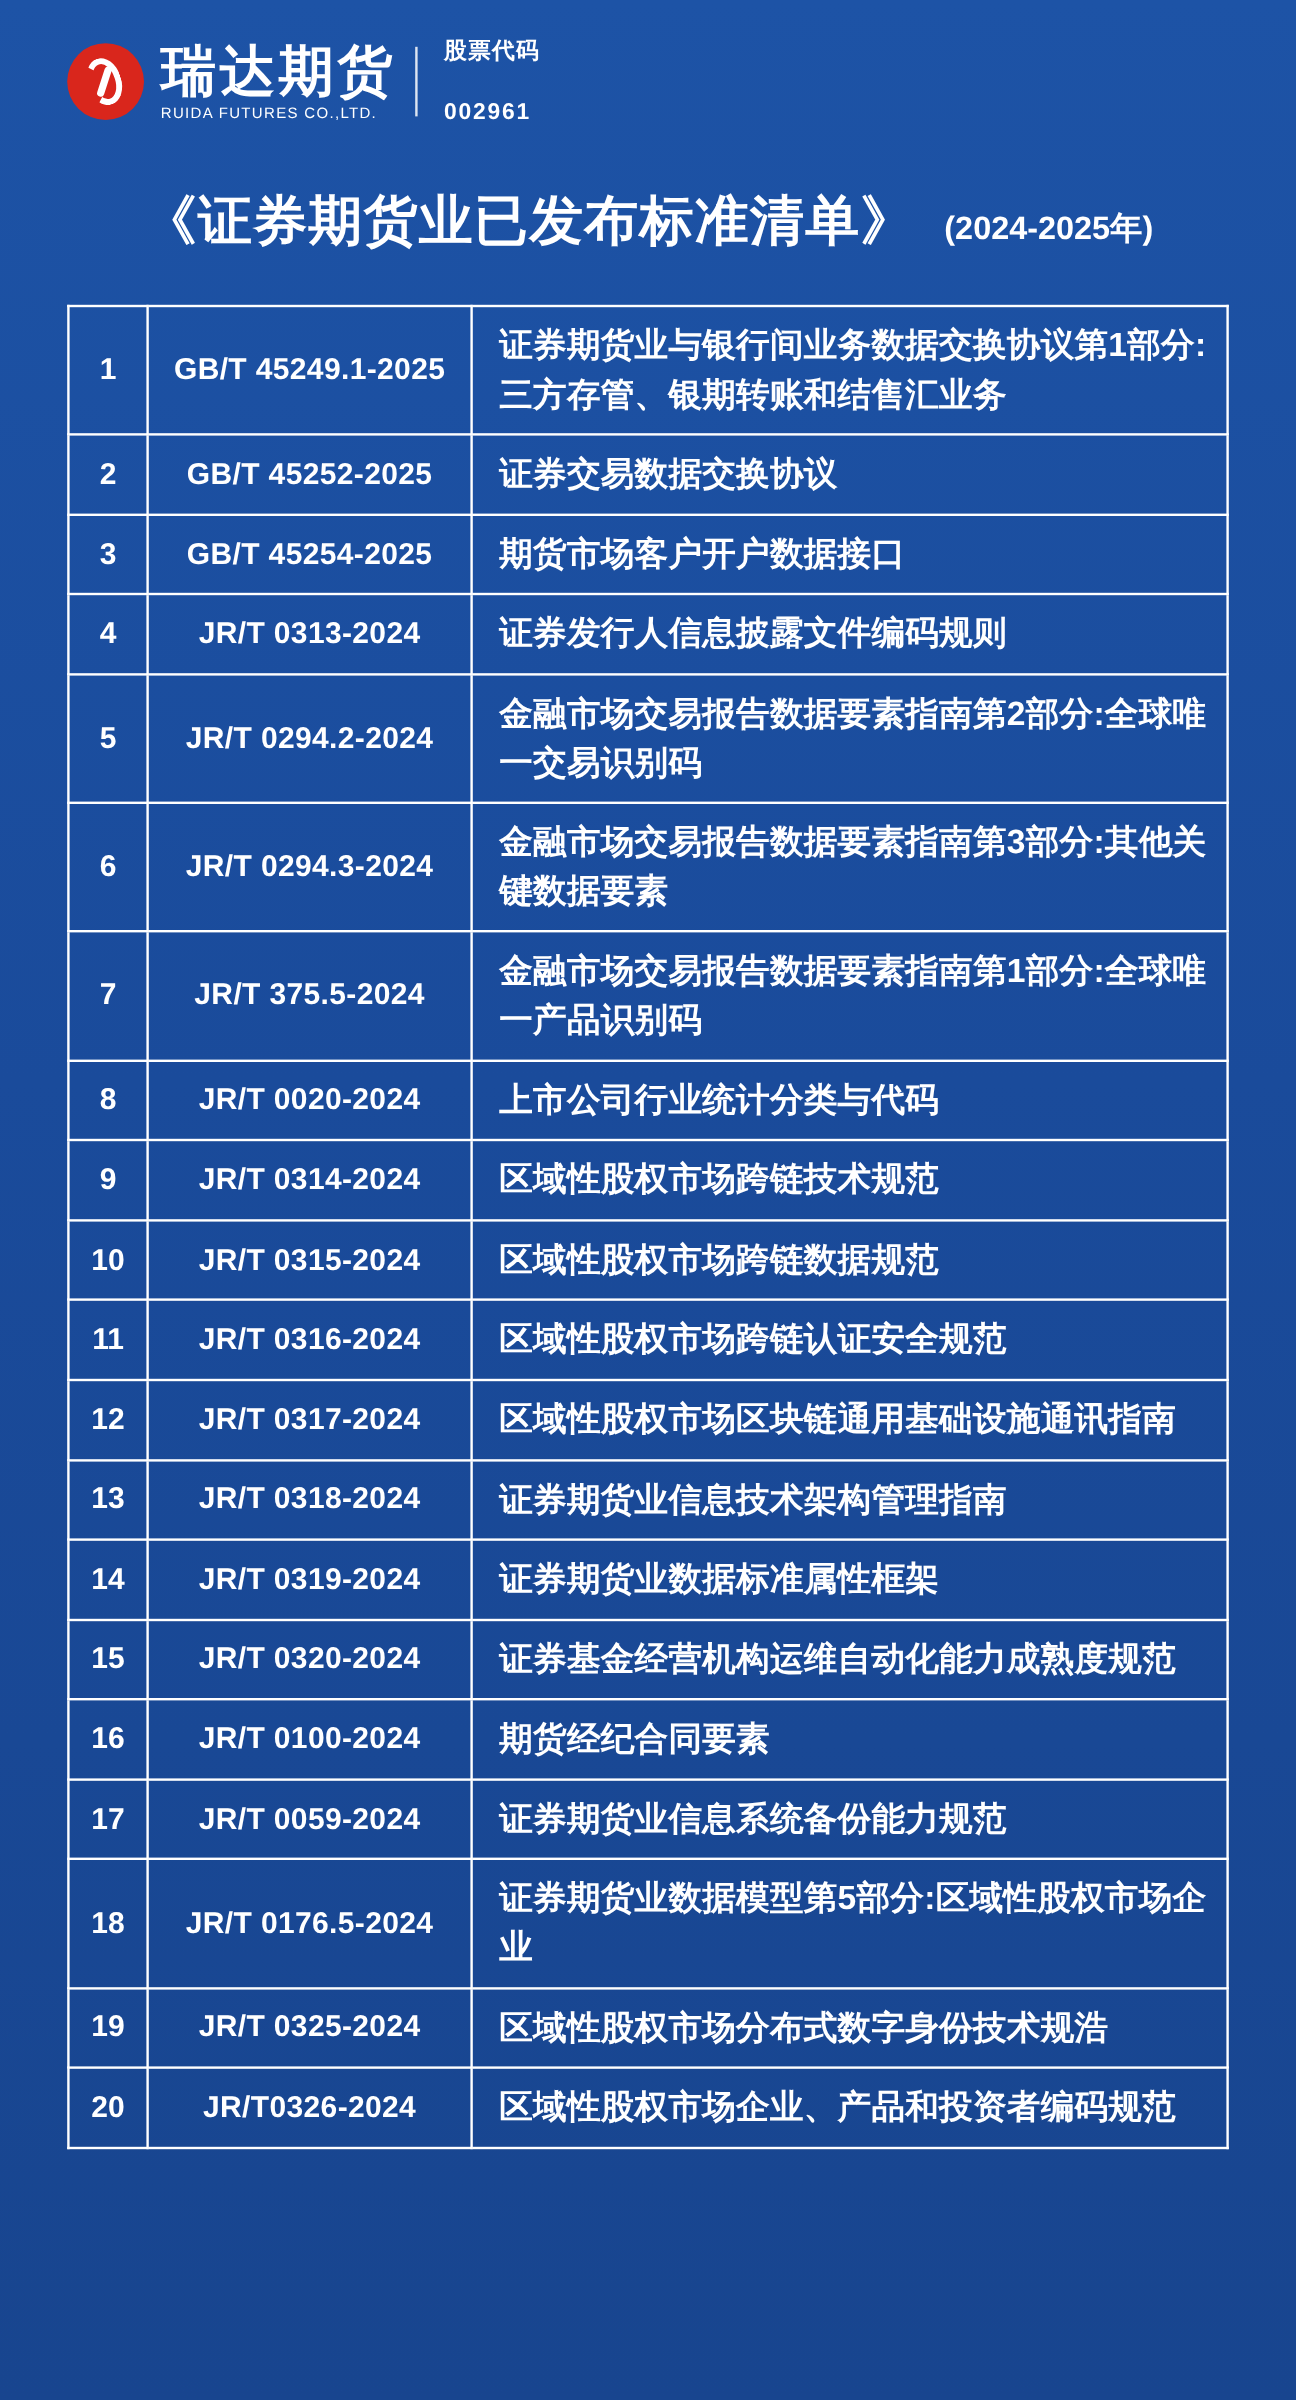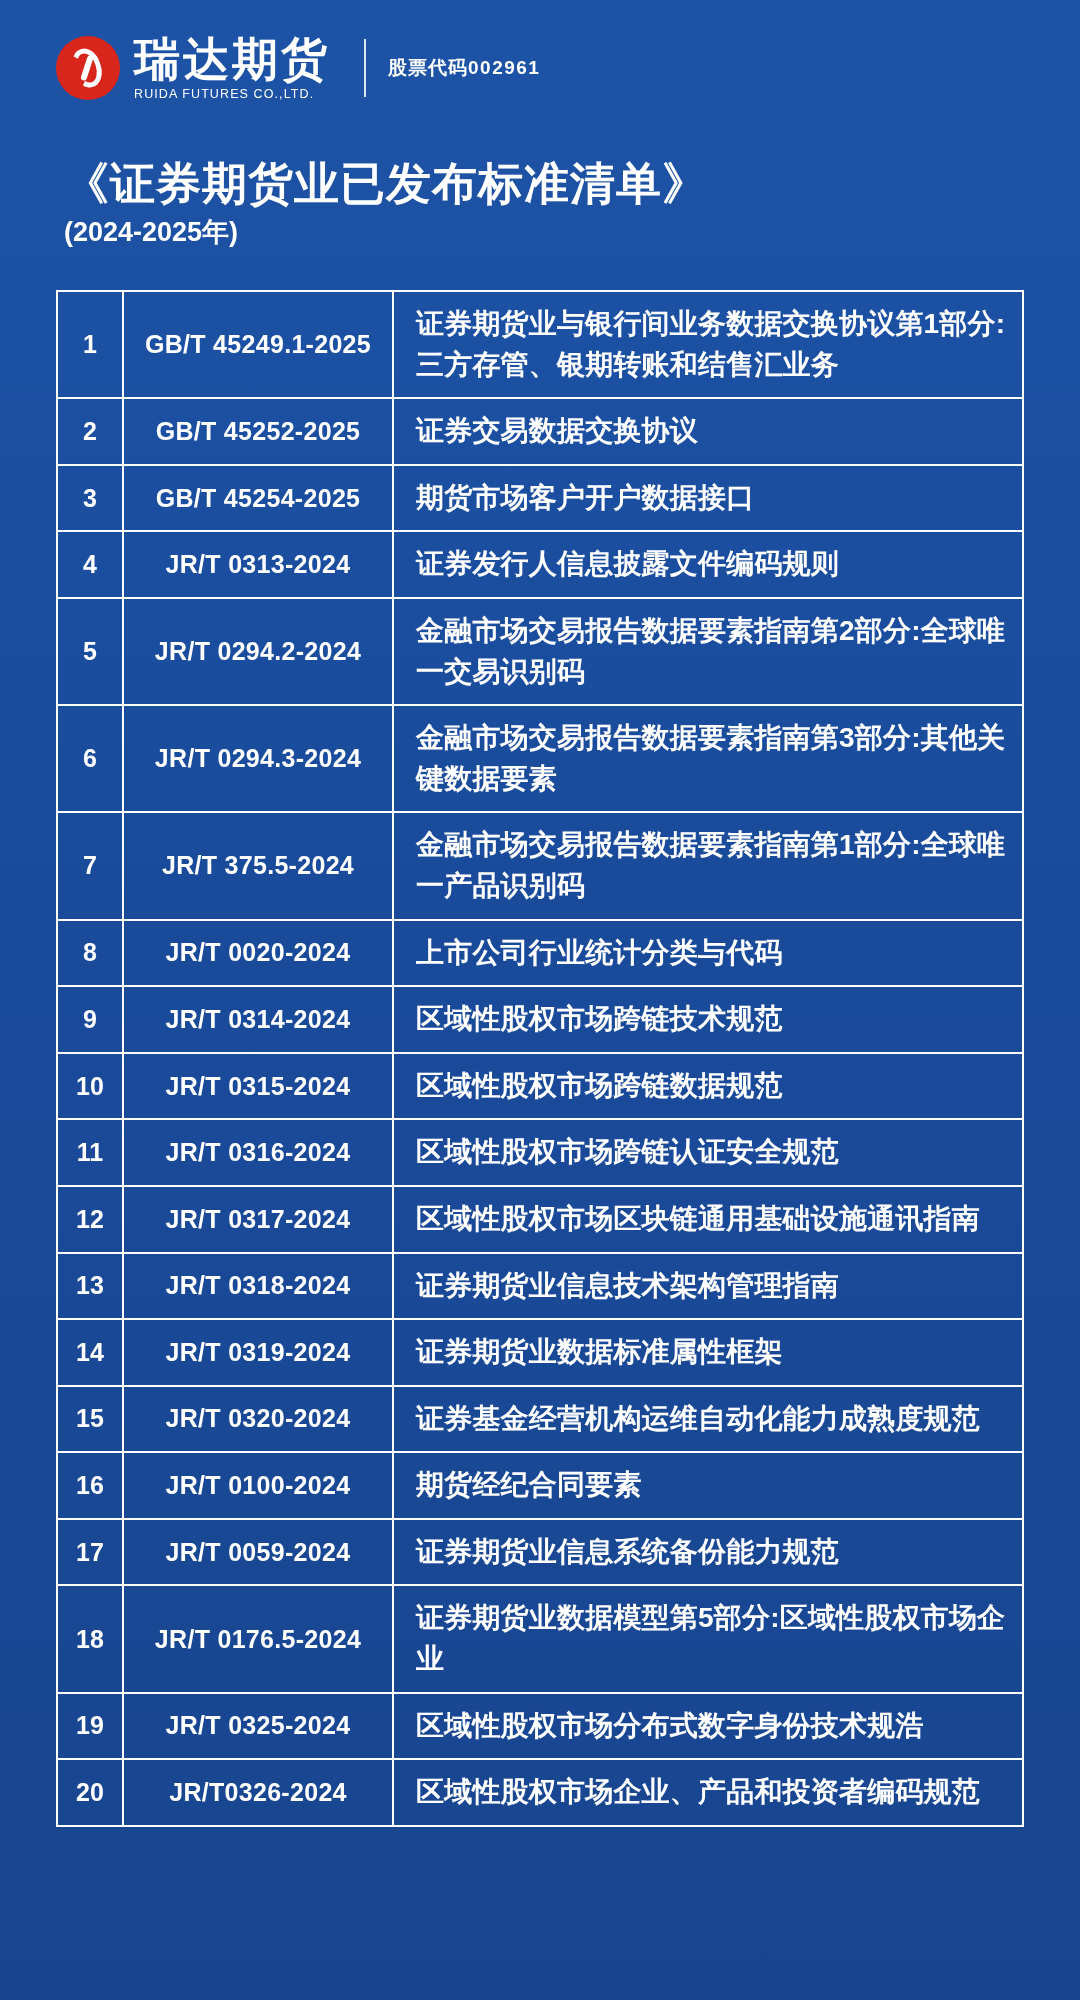--- a/index.html
+++ b/index.html
@@ -60,21 +60,21 @@
     width: 6px;
     height: 26px;
     background: #ffffff;
     transform: rotate(18deg);
     border-radius: 3px;
   }
   .logo-text {
     display: flex;
     flex-direction: column;
     justify-content: flex-start;
-    margin-right: 30px;
+    margin-right: 12px;
   }
   .logo-cn {
     font-size: 46px;
     font-weight: 700;
     letter-spacing: 3px;
     line-height: 1.05;
     color: #ffffff;
   }
   .logo-en {
     font-size: 12.5px;
@@ -84,43 +84,43 @@
     font-family: "Liberation Sans", sans-serif;
   }
   .logo-divider {
     width: 2px;
     height: 58px;
     background: rgba(255,255,255,0.85);
     margin: 0 22px 0 4px;
   }
   .stock-info {
     display: flex;
-    flex-direction: row;
+    flex-direction: column;
     justify-content: flex-end;
     line-height: 1.45;
+    gap: 23px;
   }
   .stock-label {
     font-size: 19px;
     font-weight: 700;
     letter-spacing: 1px;
   }
   .stock-code {
     font-size: 19px;
     font-weight: 700;
     letter-spacing: 1.5px;
   }
 
   
   .title-row {
     display: flex;
     align-items: baseline;
     justify-content: center;
     margin-top: 58px;
     padding: 0 40px;
-    flex-direction: column;
   }
   .title-main {
     font-size: 45px;
     font-weight: 700;
     letter-spacing: 1px;
     color: #ffffff;
     white-space: nowrap;
   }
   .title-sub {
     font-size: 27px;

